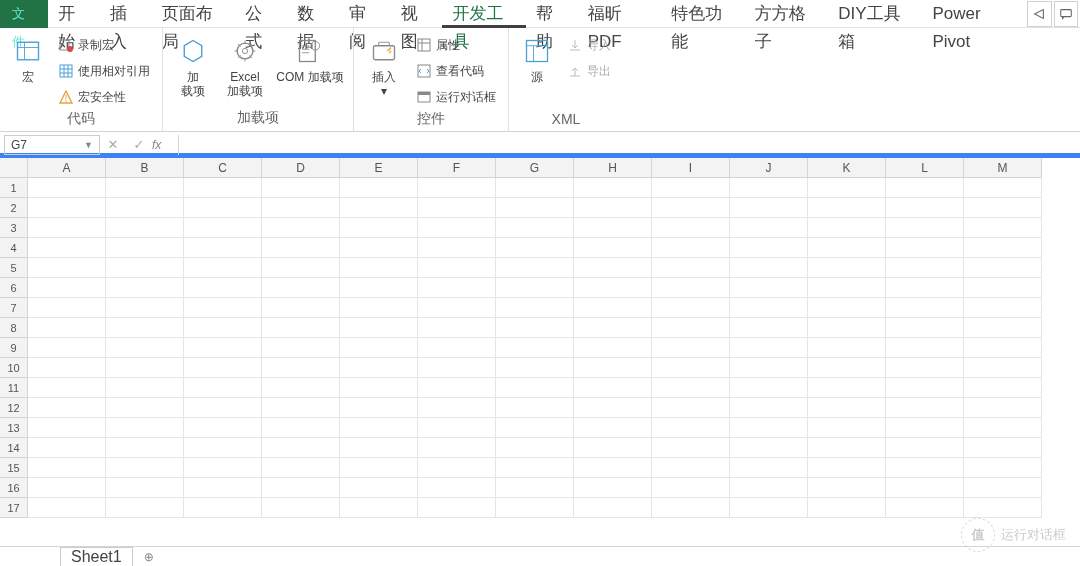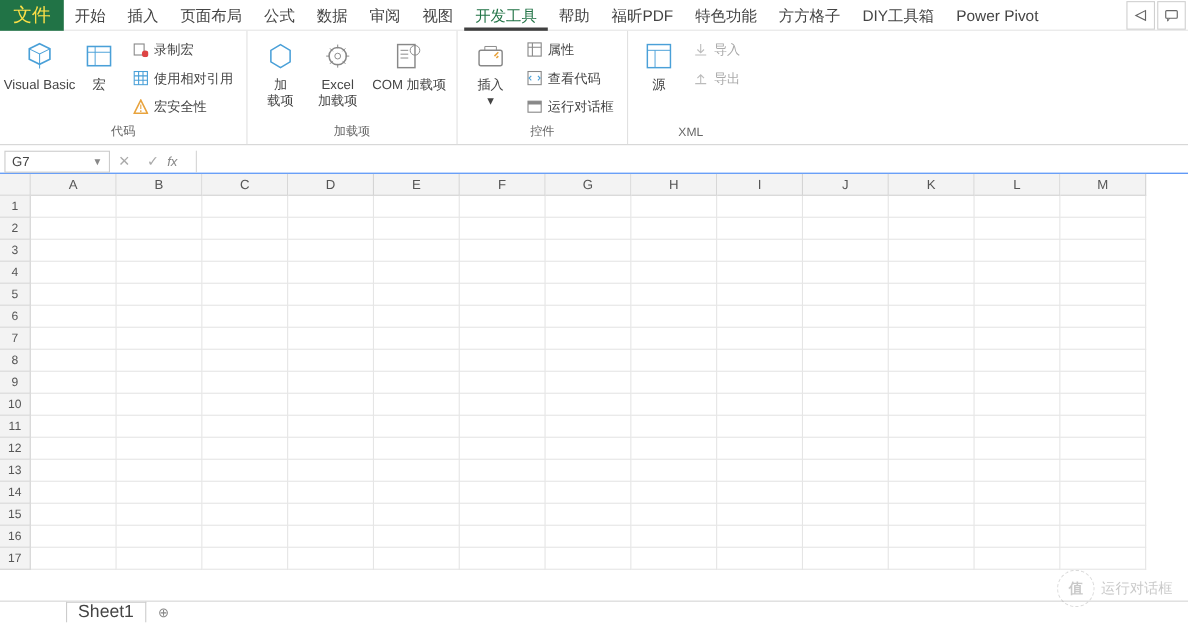--- a/index.html
+++ b/index.html
@@ -1,39 +1,39 @@
 <!DOCTYPE html>
 <html><head>
 <meta charset="utf-8">
 <style>
 * { margin: 0; padding: 0; box-sizing: border-box; font-family: "Microsoft YaHei", "Segoe UI", sans-serif; }
 body { width: 1080px; height: 566px; background: #fff; overflow: hidden; font-size: 12px; color: #444; position: relative; }
 
 .tabbar { display: flex; align-items: center; height: 28px; background: #fff; border-bottom: 1px solid #e1e1e1; }
-.tab-file { background: #217346; color: #fde047; padding: 0 12px; height: 28px; line-height: 28px; font-size: 17px; font-family: Liberation Serif, serif; }
-.tab { padding: 0 10px; height: 28px; line-height: 28px; font-size: 14px; color: #444; cursor: pointer; }
+.tab-file { background: #217346; color: #5eead4; padding: 0 12px; height: 28px; line-height: 28px; font-size: 13px; font-family: Liberation Serif, serif; }
+.tab { padding: 0 10px; height: 28px; line-height: 28px; font-size: 17px; color: #444; cursor: pointer; }
 .tab.active { color: #217346; border-bottom: 3px solid #404040; }
 .tab-spacer { flex: 1; }
 .tab-right { width: 26px; height: 26px; border: 1px solid #d0d0d0; margin-right: 2px; display:flex; align-items:center; justify-content:center; color:#666; }
 
 .ribbon { display:flex; height:104px; background:#fff; border-bottom:1px solid #d4d4d4; }
 .group { display:flex; flex-direction:column; align-items:center; border-right:1px solid #e1e1e1; padding:4px 8px 0; }
 .group-body { flex:1; display:flex; align-items:flex-start; gap:6px; }
-.group-label { font-size:11px; color:#666; padding:2px 0 4px; }
+.group-label { font-size:14px; color:#666; padding:2px 0 4px; }
 
 .big-btn { display:flex; flex-direction:column; align-items:center; justify-content:flex-start; width:56px; padding-top:2px; cursor:pointer; }
 .big-btn .ic { width:34px; height:34px; display:flex; align-items:center; justify-content:center; }
 .big-btn .lbl { font-size:12px; color:#444; text-align:center; line-height:14px; margin-top:2px; white-space:pre; }
 
 .stack { display:flex; flex-direction:column; gap:4px; padding-top:2px; }
 .small-btn { display:flex; align-items:center; gap:4px; height:22px; padding:0 4px; cursor:pointer; font-size:12px; color:#444; white-space:nowrap; }
 .small-btn .sic { width:16px; height:16px; display:flex; align-items:center; justify-content:center; }
 .small-btn.dis { color:#aaa; }
 
-.fxbar { display:flex; align-items:center; height:22px; border-bottom:1px solid #3b82f6; background:#fff; margin-top:4px; }
+.fxbar { display:flex; align-items:center; height:22px; border-bottom:5px solid #3b82f6; background:#fff; margin-top:4px; }
 .namebox { width:96px; border:1px solid #ccc; height:20px; display:flex; align-items:center; padding:0 6px; font-size:12px; margin-left:4px; }
 .namebox .dd { margin-left:auto; color:#888; font-size:9px; }
 .fx-btn { width:26px; text-align:center; color:#aaa; font-size:13px; }
 .fx-lbl { width:26px; font-style:italic; color:#888; }
 .fx-input { flex:1; border-left:1px solid #d4d4d4; height:20px; padding:0 6px; }
 
 .grid-wrap { position:relative; height:calc(566px - 28px - 104px - 26px - 20px); overflow:hidden; }
 .corner { position:absolute; left:0; top:0; width:28px; height:20px; background:#f3f3f3; border-right:1px solid #d4d4d4; border-bottom:1px solid #d4d4d4; }
 .col-headers { position:absolute; left:28px; top:0; right:0; height:20px; display:flex; }
 .col-h { flex:0 0 78px; background:#f3f3f3; border-right:1px solid #d4d4d4; border-bottom:1px solid #d4d4d4; text-align:center; line-height:20px; font-size:12px; color:#555; }
@@ -69,29 +69,20 @@
         <rect x="2" y="3" width="12" height="8" rx="1" fill="none" stroke="#666" stroke-width="1.2"></rect>
         <path d="M6 11l-2 3v-3" fill="none" stroke="#666"></path>
       </svg>
   </div>
 </div>
 
 <div class="ribbon">
 
   <div class="group">
     <div class="group-body">
-      <div class="big-btn">
-        <div class="ic">
-          <svg width="30" height="30" viewBox="0 0 32 32">
-              <path d="M16 4l10 5v10l-10 5-10-5V9z" fill="none" stroke="#4aa0d8" stroke-width="1.6"></path>
-              <path d="M6 9l10 5 10-5M16 14v14" stroke="#4aa0d8" fill="none"></path>
-            </svg>
-        </div>
-        <div class="lbl">Visual Basic</div>
-      </div>
       <div class="big-btn" style="width:40px">
         <div class="ic">
           <svg width="28" height="28" viewBox="0 0 32 32">
               <rect x="4" y="6" width="24" height="20" fill="none" stroke="#4aa0d8" stroke-width="1.6"></rect>
               <path d="M4 12h24M12 6v20" stroke="#4aa0d8"></path>
             </svg>
         </div>
         <div class="lbl">宏</div>
       </div>
       <div class="stack">

